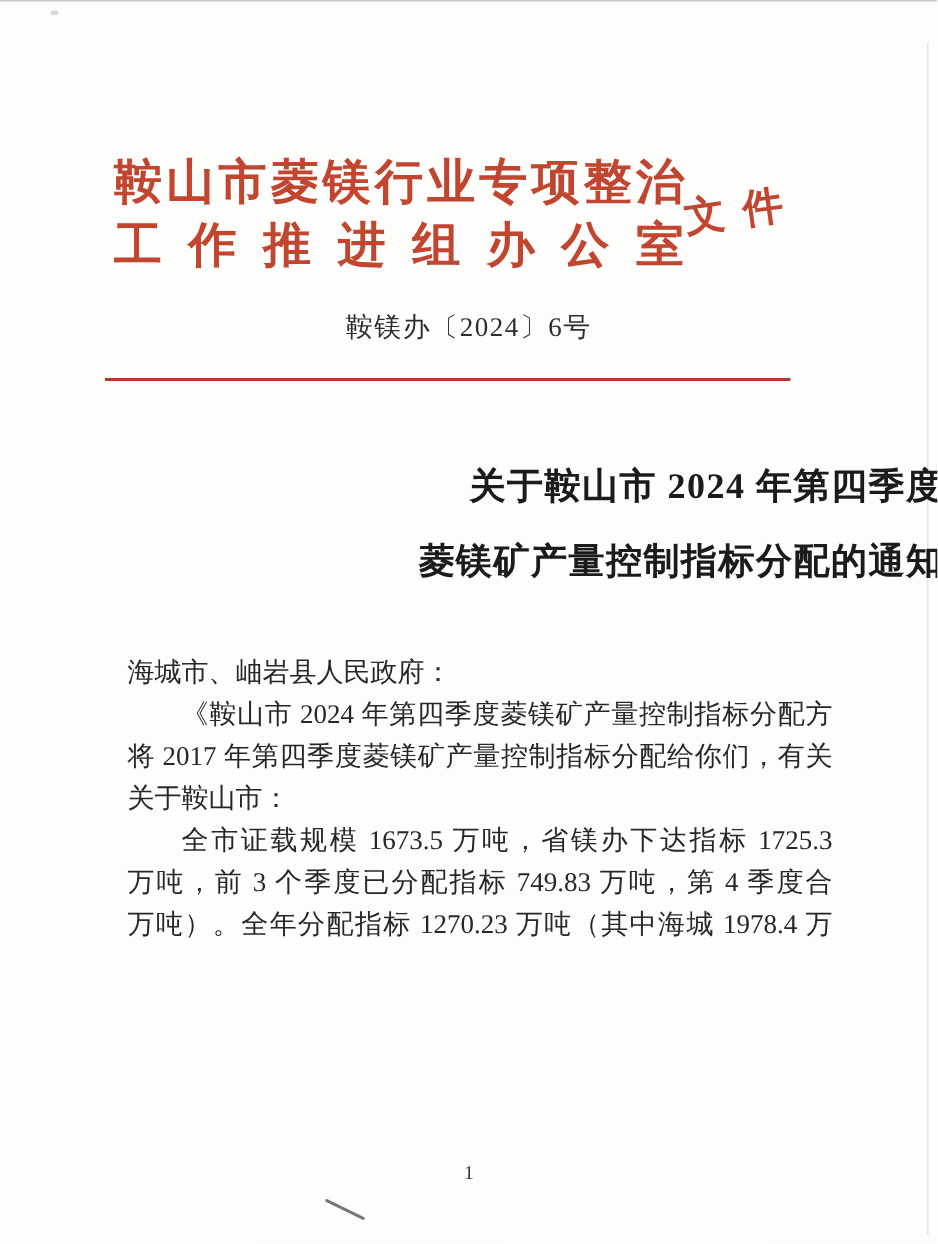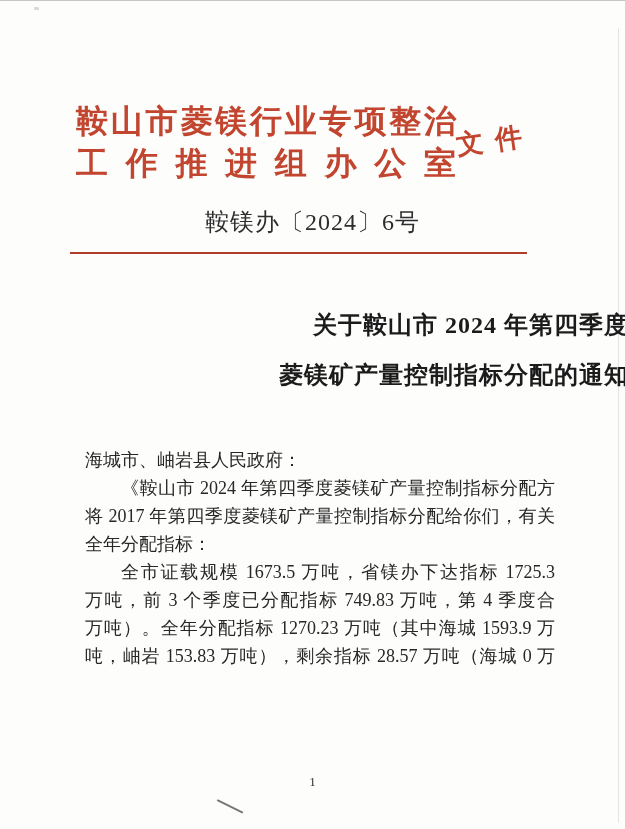--- a/index.html
+++ b/index.html
@@ -19,29 +19,29 @@
                 transform: rotate(26deg); transform-origin: left center; border-radius: 2px; opacity: .85; }
 
   
   .letterhead { position: absolute; left: 76px; top: 100px; width: 380px; color: #c2452f; font-weight: bold; }
   .lh-line    { font-size: 32px; height: 42px; line-height: 42px; }
   .char-justify { display: flex; justify-content: space-between; }
   .doc-type   { position: absolute; left: 456px; top: 122px; color: #c2452f; font-weight: bold;
                 font-size: 27px; letter-spacing: 12px; transform: rotate(-8deg); white-space: nowrap; }
 
   .doc-number { position: absolute; top: 206px; left: 0; width: 100%; text-align: center;
-                font-size: 24px; color: #2d2d2d; letter-spacing: 1px; }
+                font-size: 18px; color: #2d2d2d; letter-spacing: 1px; }
 
   .red-rule   { position: absolute; top: 252px; left: 70px; width: 457px; height: 2px; background: #b23c2c; }
 
   .title      { position: absolute; top: 300px; left: 4px; width: 100%; text-align: right;
                 font-weight: bold; color: #1b1b1b; font-size: 24px; line-height: 50px; letter-spacing: 1px; }
 
   .body-text  { position: absolute; top: 434px; left: 85px; width: 470px;
-                font-size: 18px; line-height: 28px; color: #272727; margin-top: 12px; }
+                font-size: 18px; line-height: 28px; color: #272727; }
   .body-text .just   { text-align: justify; text-align-last: justify; }
   .body-text .indent { text-indent: 2em; font-family: Liberation Serif, serif; }
 
   .page-number { position: absolute; top: 774px; left: 0; width: 100%; text-align: center;
                  font-size: 13px; color: #333333; }
 </style>
 </head>
 <body>
 
 <div class="page">
@@ -83,24 +83,23 @@
 
   <div class="title">
     <div>关于鞍山市 2024 年第四季度</div>
     <div>菱镁矿产量控制指标分配的通知</div>
   </div>
 
   <div class="body-text">
     <div>海城市、岫岩县人民政府：</div>
     <div class="indent just">《鞍山市 2024 年第四季度菱镁矿产量控制指标分配方</div>
     <div class="just">将 2017 年第四季度菱镁矿产量控制指标分配给你们，有关</div>
-    <div>全年分配指标：</div>
+    <div>关于鞍山市：</div>
     <div class="indent just">全市证载规模 1673.5 万吨，省镁办下达指标 1725.3</div>
     <div class="just">万吨，前 3 个季度已分配指标 749.83 万吨，第 4 季度合</div>
-    <div class="just">万吨）。全年分配指标 1270.23 万吨（其中海城 1593.9 万</div>
-    <div class="just">吨，岫岩 153.83 万吨），剩余指标 28.57 万吨（海城 0 万</div>
+    <div class="just">万吨）。全年分配指标 1270.23 万吨（其中海城 1978.4 万</div>
   </div>
 
   <div class="page-number">1</div>
 
   <div class="scratch"></div>
 
 </div>
 
 </body></html>

